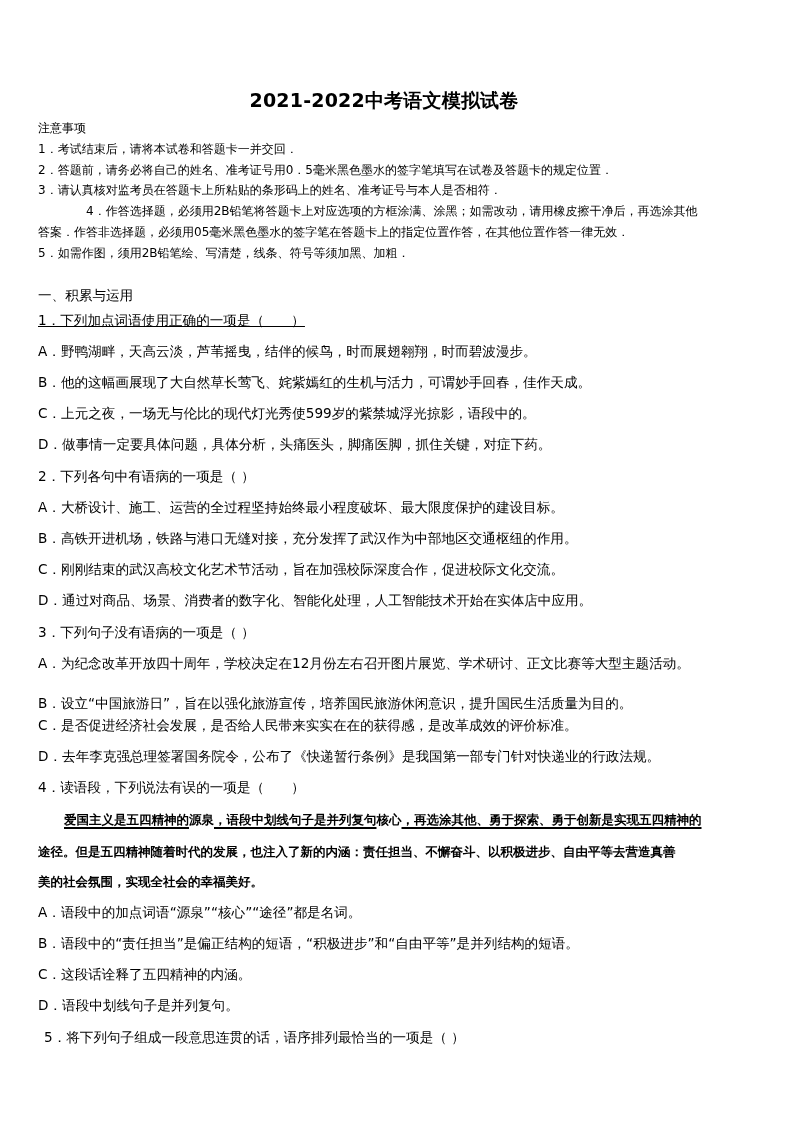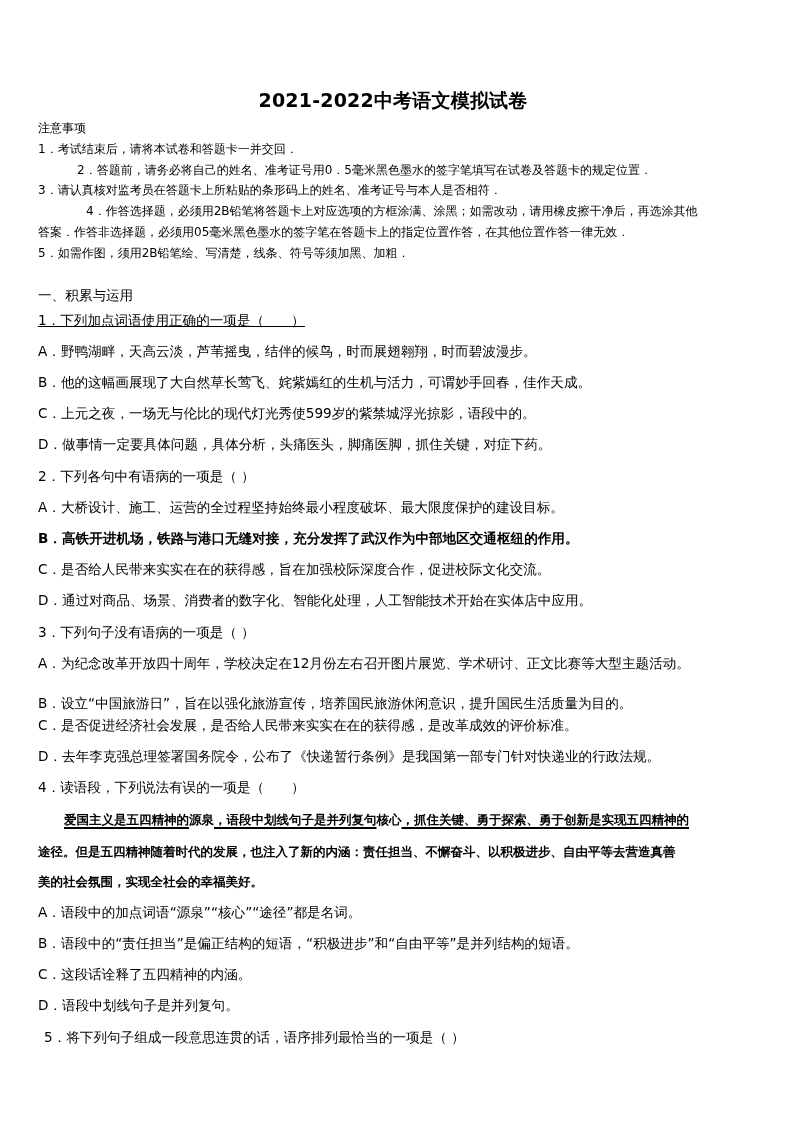--- a/index.html
+++ b/index.html
@@ -1,76 +1,76 @@
 <!DOCTYPE html>
 <html><head>
 <meta charset="utf-8">
 <style>
   html, body { margin: 0; padding: 0; background: #ffffff; }
   body { width: 794px; height: 1123px; position: relative; overflow: hidden;
          font-family: "DejaVu Sans", "Liberation Sans", sans-serif; color: #000; }
   .line { position: absolute; left: 38px; white-space: nowrap; font-size: 14px; line-height: 18px; }
-  .title { position: absolute; left: 9px; width: 768px; top: 88px; text-align: center;
+  .title { position: absolute; left: 0; width: 768px; top: 88px; text-align: center;
            font-size: 19px; font-weight: bold; line-height: 24px; letter-spacing: 0.2px; }
   .note { font-size: 12px; }
   .q { font-size: 13.6px; }
   .para { position: absolute; left: 38px; width: 718px; font-family: "DejaVu Serif", "Liberation Serif", serif;
           font-size: 12.5px; font-weight: bold; white-space: nowrap; line-height: 18px; }
   .ul { text-decoration: underline; text-decoration-thickness: 1.5px; text-underline-offset: 3px; }
   .indent { padding-left: 26px; }
 </style>
 </head>
 <body>
 
 <div>
 
   <div class="title">2021-2022中考语文模拟试卷</div>
 
   <div>
     <div class="line note" style="top:119px;">注意事项</div>
     <div class="line note" style="top:140px;">1．考试结束后，请将本试卷和答题卡一并交回．</div>
-    <div class="line note" style="top:161px;margin-left:39px;">2．答题前，请务必将自己的姓名、准考证号用0．5毫米黑色墨水的签字笔填写在试卷及答题卡的规定位置．</div>
+    <div class="line note" style="top:161px;">2．答题前，请务必将自己的姓名、准考证号用0．5毫米黑色墨水的签字笔填写在试卷及答题卡的规定位置．</div>
     <div class="line note" style="top:181px;">3．请认真核对监考员在答题卡上所粘贴的条形码上的姓名、准考证号与本人是否相符．</div>
     <div class="line note" style="top:202px;margin-left:48px;">4．作答选择题，必须用2B铅笔将答题卡上对应选项的方框涂满、涂黑；如需改动，请用橡皮擦干净后，再选涂其他</div>
     <div class="line note" style="top:223px;">答案．作答非选择题，必须用05毫米黑色墨水的签字笔在答题卡上的指定位置作答，在其他位置作答一律无效．</div>
     <div class="line note" style="top:244px;">5．如需作图，须用2B铅笔绘、写清楚，线条、符号等须加黑、加粗．</div>
   </div>
 
   <div class="line q" style="top:286px;">一、积累与运用</div>
 
   <div>
     <div class="line q" style="top:311px;text-decoration:underline;">1．下列加点词语使用正确的一项是（　　）</div>
     <div class="line q" style="top:342px;">A．野鸭湖畔，天高云淡，芦苇摇曳，结伴的候鸟，时而展翅翱翔，时而碧波漫步。</div>
     <div class="line q" style="top:373px;">B．他的这幅画展现了大自然草长莺飞、姹紫嫣红的生机与活力，可谓妙手回春，佳作天成。</div>
     <div class="line q" style="top:404px;">C．上元之夜，一场无与伦比的现代灯光秀使599岁的紫禁城浮光掠影，语段中的。</div>
     <div class="line q" style="top:435px;">D．做事情一定要具体问题，具体分析，头痛医头，脚痛医脚，抓住关键，对症下药。</div>
   </div>
 
   <div>
     <div class="line q" style="top:467px;">2．下列各句中有语病的一项是（ ）</div>
     <div class="line q" style="top:498px;">A．大桥设计、施工、运营的全过程坚持始终最小程度破坏、最大限度保护的建设目标。</div>
-    <div class="line q" style="top:529px;font-weight:bold;">B．高铁开进机场，铁路与港口无缝对接，充分发挥了武汉作为中部地区交通枢纽的作用。</div>
-    <div class="line q" style="top:560px;">C．是否给人民带来实实在在的获得感，旨在加强校际深度合作，促进校际文化交流。</div>
+    <div class="line q" style="top:529px;">B．高铁开进机场，铁路与港口无缝对接，充分发挥了武汉作为中部地区交通枢纽的作用。</div>
+    <div class="line q" style="top:560px;">C．刚刚结束的武汉高校文化艺术节活动，旨在加强校际深度合作，促进校际文化交流。</div>
     <div class="line q" style="top:591px;">D．通过对商品、场景、消费者的数字化、智能化处理，人工智能技术开始在实体店中应用。</div>
   </div>
 
   <div>
     <div class="line q" style="top:623px;">3．下列句子没有语病的一项是（  ）</div>
     <div class="line q" style="top:654px;">A．为纪念改革开放四十周年，学校决定在12月份左右召开图片展览、学术研讨、正文比赛等大型主题活动。</div>
     <div class="line q" style="top:685px;margin-top:9px;">B．设立“中国旅游日”，旨在以强化旅游宣传，培养国民旅游休闲意识，提升国民生活质量为目的。</div>
     <div class="line q" style="top:716px;">C．是否促进经济社会发展，是否给人民带来实实在在的获得感，是改革成效的评价标准。</div>
     <div class="line q" style="top:747px;">D．去年李克强总理签署国务院令，公布了《快递暂行条例》是我国第一部专门针对快递业的行政法规。</div>
   </div>
 
   <div>
     <div class="line q" style="top:778px;">4．读语段，下列说法有误的一项是（　　）</div>
 
     <div>
       <div class="para indent" style="top:811px;">
-        <span class="ul">爱国主义是五四精神的</span><span>源泉</span><span class="ul">，语段中划线句子是并列复句</span><span>核心</span><span class="ul">，抓住关键、勇于探索、勇于创新是实现五四精神的</span>
+        <span class="ul">爱国主义是五四精神的</span><span>源泉</span><span class="ul">，语段中划线句子是并列复句</span><span>核心</span><span class="ul">，再选涂其他、勇于探索、勇于创新是实现五四精神的</span>
       </div>
       <div class="para" style="top:843px;">途径。但是五四精神随着时代的发展，也注入了新的内涵：责任担当、不懈奋斗、以积极进步、自由平等去营造真善</div>
       <div class="para" style="top:873px;">美的社会氛围，实现全社会的幸福美好。</div>
     </div>
 
     <div class="line q" style="top:903px;">A．语段中的加点词语“源泉”“核心”“途径”都是名词。</div>
     <div class="line q" style="top:934px;">B．语段中的“责任担当”是偏正结构的短语，“积极进步”和“自由平等”是并列结构的短语。</div>
     <div class="line q" style="top:965px;">C．这段话诠释了五四精神的内涵。</div>
     <div class="line q" style="top:996px;">D．语段中划线句子是并列复句。</div>
   </div>

